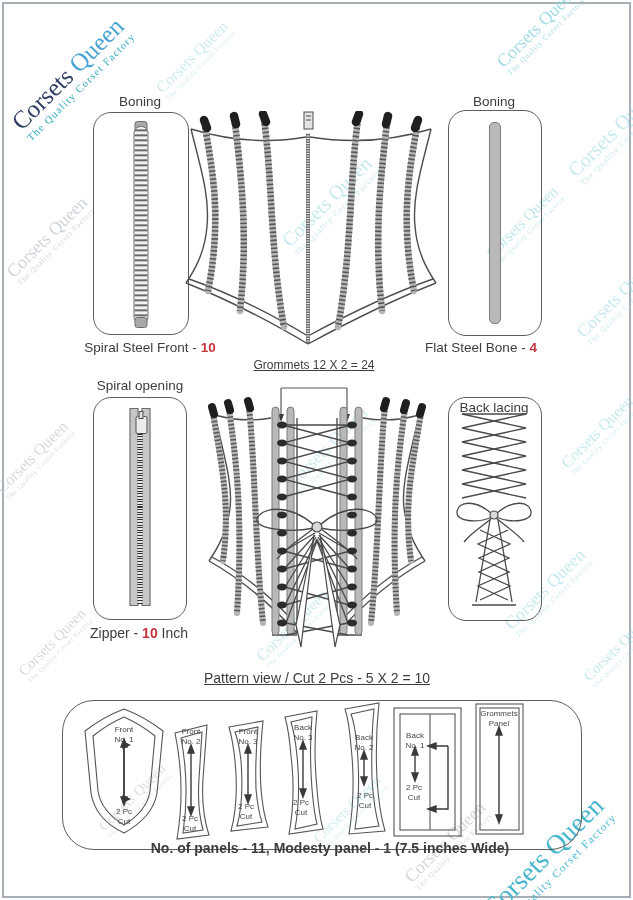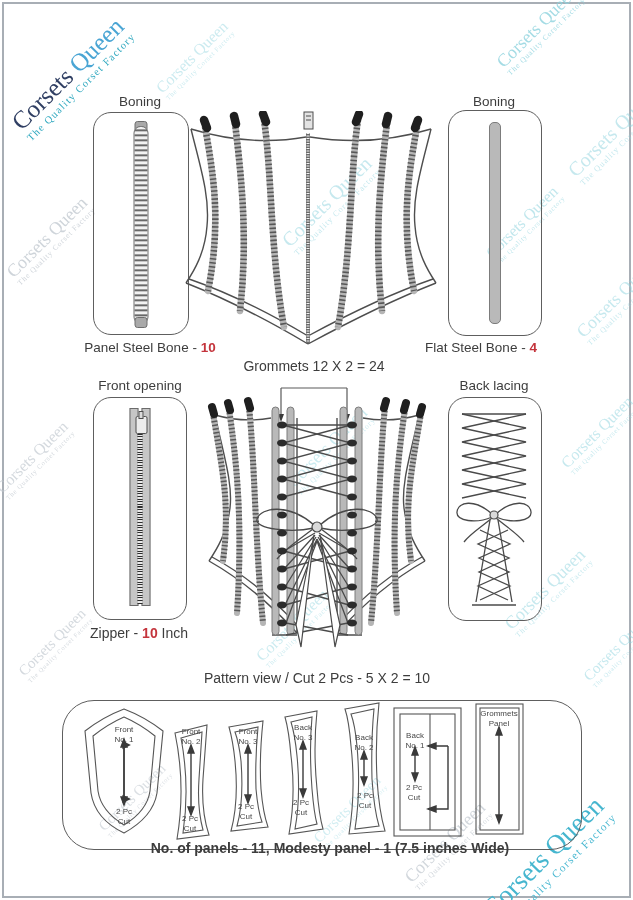--- a/index.html
+++ b/index.html
@@ -139,21 +139,21 @@
   </div>
 
 
   <div class="abs ctr box-heading" style="left:93px; top:94px; width:94px;">Boning</div>
   <div class="abs hw-box" style="left:93px; top:112px; width:94px; height:221px;">
     <div class="bone-cap" style="position:absolute; left:50%; top:8px; transform:translateX(-50%);"></div>
     <div class="spiral-bone" style="position:absolute; left:50%; top:13px; transform:translateX(-50%);"></div>
     <div class="bone-cap" style="position:absolute; left:50%; bottom:6px; transform:translateX(-50%);"></div>
   </div>
   <div class="abs ctr caption" style="left:40px; top:340px; width:220px;">
-    <span>Panel Steel Bone - </span><span class="qty">10</span><span></span>
+    <span>Spiral Steel Front - </span><span class="qty">10</span><span></span>
   </div>
 
   <div class="abs ctr box-heading" style="left:448px; top:94px; width:92px;">Boning</div>
   <div class="abs hw-box" style="left:448px; top:110px; width:92px; height:224px;">
     <div class="flat-bone" style="position:absolute; left:50%; top:11px; transform:translateX(-50%);"></div>
   </div>
   <div class="abs ctr caption" style="left:381px; top:340px; width:200px;">
     <span>Flat Steel Bone - </span><span class="qty">4</span><span></span>
   </div>
 
@@ -194,36 +194,36 @@
       <line x1="208" y1="5" x2="206" y2="13"></line>
       <line x1="179" y1="3" x2="176" y2="11"></line>
     </g>
 
     <line x1="128" y1="22" x2="128" y2="232" stroke="#6d6d6d" stroke-width="4"></line>
     <line x1="128" y1="22" x2="128" y2="232" stroke="#f4f4f4" stroke-width="3" stroke-dasharray="1.1 1.4"></line>
     <rect x="124" y="1" width="9" height="17" fill="#e3e3e3" stroke="#4e4e4e" stroke-width="1"></rect>
     <line x1="126" y1="5" x2="131" y2="5" stroke="#4e4e4e" stroke-width="1"></line>
     <line x1="126" y1="9" x2="131" y2="9" stroke="#4e4e4e" stroke-width="1"></line>
   </svg>
-  <div class="abs ctr caption" style="left:214px; top:358px; width:200px; font-size:14px;">Grommets 12 X 2 = 24</div>
-
-  <div class="abs ctr box-heading" style="left:93px; top:378px; width:94px;">Front opening</div>
+  <div class="abs ctr caption" style="left:214px; top:358px; width:200px; font-size:12px;text-decoration:underline;">Grommets 12 X 2 = 24</div>
+
+  <div class="abs ctr box-heading" style="left:93px; top:378px; width:94px;">Spiral opening</div>
   <div class="abs hw-box" style="left:93px; top:397px; width:92px; height:221px;">
     <div style="position:absolute; left:50%; top:10px; transform:translateX(-50%); width:21px; height:198px;">
       <div class="zip-tape" style="left:0;"></div>
       <div class="zip-tape" style="right:0;"></div>
       <div class="zip-teeth"></div>
       <div class="zip-slider"></div>
     </div>
   </div>
   <div class="abs ctr caption" style="left:49px; top:625px; width:180px; font-size:14px;">
     <span>Zipper - </span><span class="qty">10</span><span> Inch</span>
   </div>
 
-  <div class="abs ctr box-heading" style="left:448px; top:378px; width:92px;text-align:center;">Back lacing</div>
+  <div class="abs ctr box-heading" style="left:448px; top:400px; width:92px;text-align:center;">Back lacing</div>
   <div class="abs hw-box" style="left:448px; top:397px; width:92px; height:222px;">
     <svg style="position:absolute; left:5px; top:8px;" width="80" height="205" viewBox="0 0 80 205">
       <g fill="none" stroke="#4a4a4a" stroke-width="1.3">
         <path d="M 8 8 L 72 8"></path>
         <path d="M 8 8 L 72 22 L 8 36 L 72 50 L 8 64 L 72 78 L 8 92"></path>
         <path d="M 72 8 L 8 22 L 72 36 L 8 50 L 72 64 L 8 78 L 72 92"></path>
 
         <path d="M 38 108 C 20 92 4 96 3 106 C 2 115 22 118 38 111"></path>
         <path d="M 42 108 C 60 92 76 96 77 106 C 78 115 58 118 42 111"></path>
         <path d="M 38 112 C 26 122 16 128 10 136"></path>
@@ -332,21 +332,21 @@
         <ellipse cx="155" cy="132" rx="5" ry="3.4"></ellipse>
       <ellipse cx="155" cy="150" rx="5" ry="3.4"></ellipse>
         <ellipse cx="155" cy="168" rx="5" ry="3.4"></ellipse>
       <ellipse cx="155" cy="186" rx="5" ry="3.4"></ellipse>
         <ellipse cx="155" cy="204" rx="5" ry="3.4"></ellipse>
       <ellipse cx="155" cy="222" rx="5" ry="3.4"></ellipse>
         <ellipse cx="155" cy="240" rx="5" ry="3.4"></ellipse>
     </g>
   </svg>
 
-  <div class="abs ctr caption" style="left:167px; top:670px; width:300px; font-size:14px;">Pattern view / Cut 2 Pcs - 5 X 2 = 10</div>
+  <div class="abs ctr caption" style="left:167px; top:670px; width:300px; font-size:14px;text-decoration:underline;">Pattern view / Cut 2 Pcs - 5 X 2 = 10</div>
 
   <div class="abs pat-box" style="left:62px; top:700px; width:518px; height:148px;">
     <svg width="518" height="148" viewBox="0 0 518 148">
       <defs>
         <marker id="ah" markerWidth="7" markerHeight="7" refX="3.5" refY="5.4" orient="auto">
           <path d="M 0.5 6.5 L 3.5 0.5 L 6.5 6.5 Z" fill="#3a3a3a"></path>
         </marker>
       </defs>
       <g fill="none" stroke="#565656" stroke-width="1.1">
 

